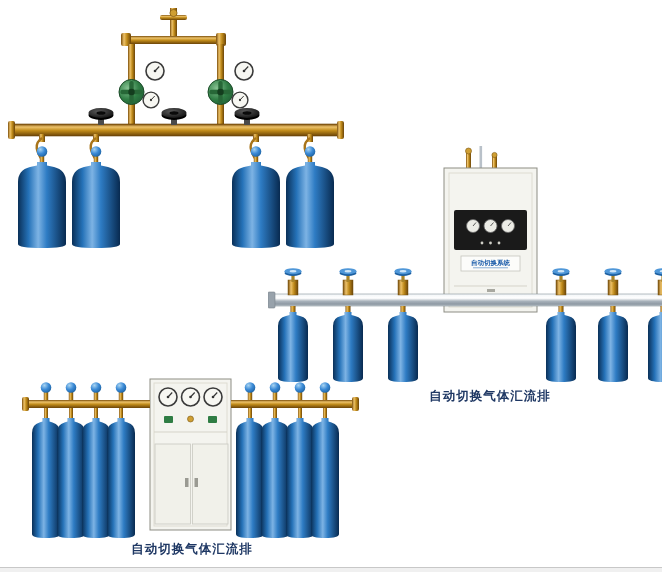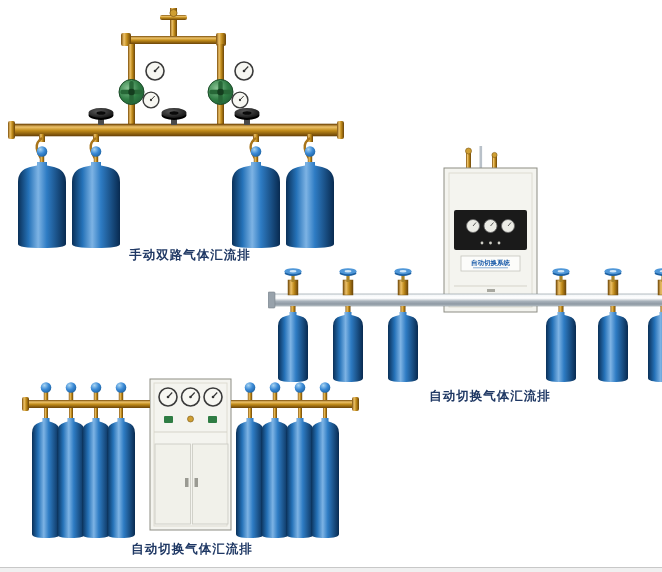--- a/index.html
+++ b/index.html
@@ -153,21 +153,20 @@
         <use href="#ballKnob" transform="translate(248,156)"></use>
         <use href="#cylBig" x="224" y="154" fill="url(#gCyl)"></use>
       </g>
       <g>
         <rect x="299" y="126" width="6" height="8" fill="url(#gPipeV)"></rect>
         <path d="M302,130 C293,136 297,144 302,152" stroke="#a8741a" stroke-width="2.4" fill="none"></path>
         <use href="#ballKnob" transform="translate(302,156)"></use>
         <use href="#cylBig" x="278" y="154" fill="url(#gCyl)"></use>
       </g>
     </svg>
-    <div class="caption" style="left:92px;top:239px;width:180px">手动双路气体汇流排</div>
   </div>
 
   <div class="figure" style="left:268px;top:146px;width:410px;height:262px">
     <svg class="art" width="410" height="244" viewBox="0 0 410 244">
       <g>
         <rect x="198" y="6" width="5" height="18" fill="url(#gPipeV)"></rect>
         <circle cx="200.5" cy="5" r="3" fill="#cf9f33" stroke="#7a5510" stroke-width="0.6"></circle>
         <rect x="224" y="10" width="5" height="14" fill="url(#gPipeV)"></rect>
         <circle cx="226.5" cy="9" r="2.6" fill="#cf9f33" stroke="#7a5510" stroke-width="0.6"></circle>
         <rect x="211.5" y="0" width="2.6" height="24" fill="#b9c1c9"></rect>

